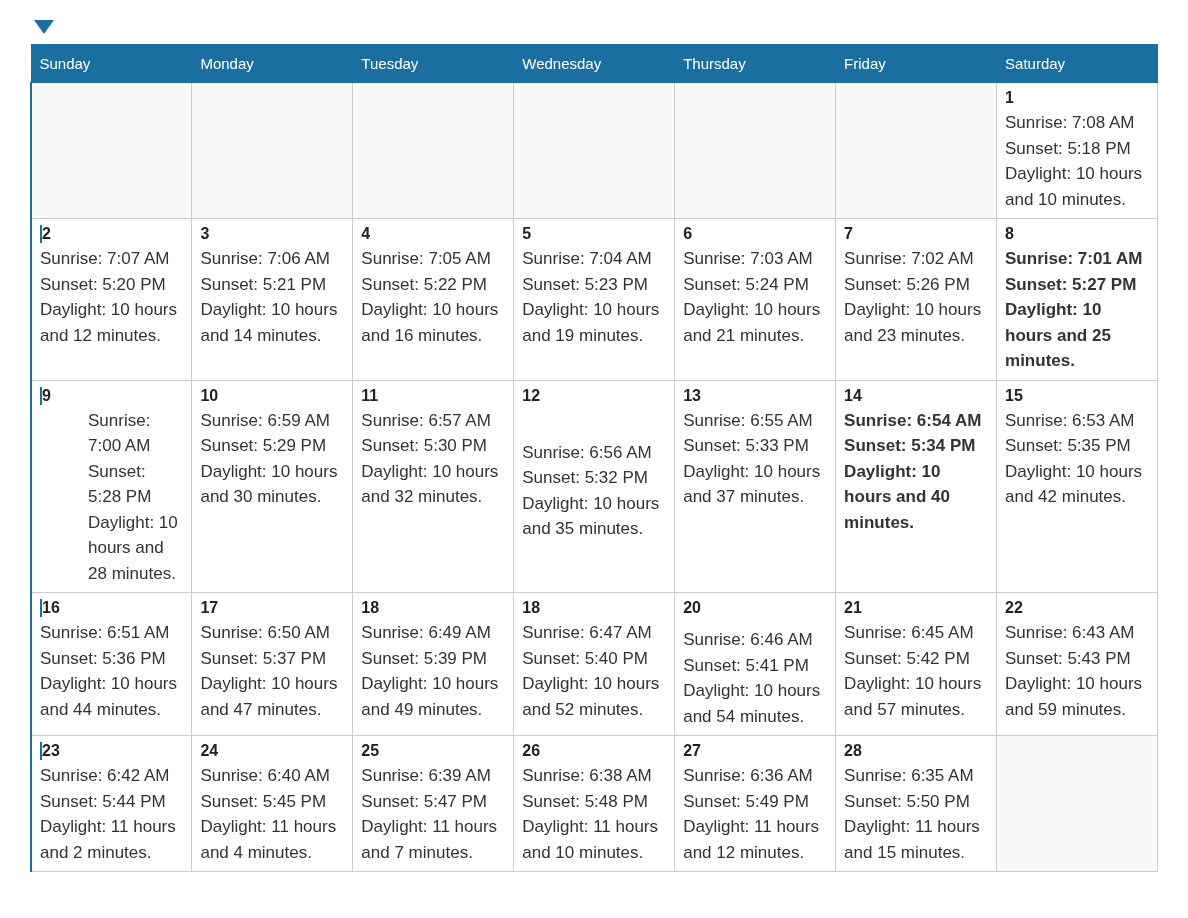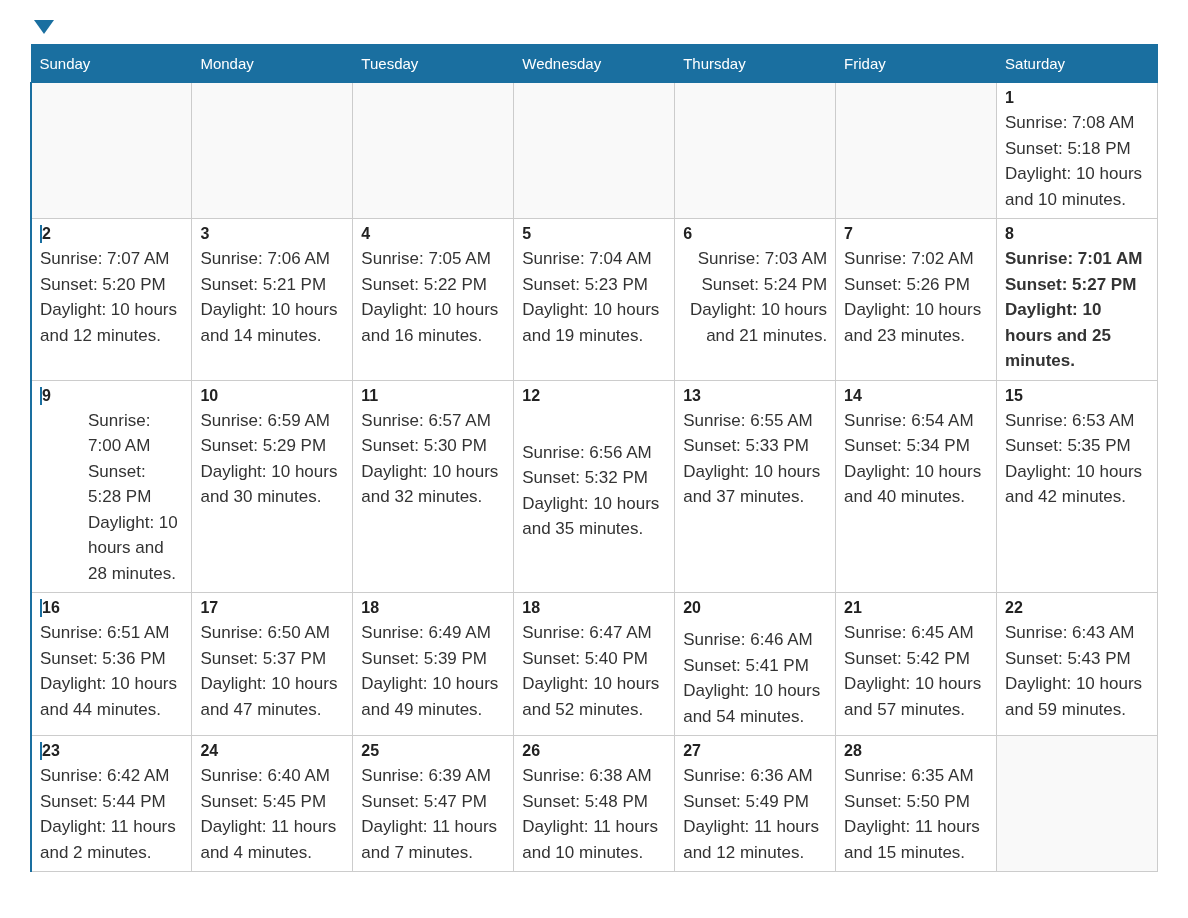--- a/index.html
+++ b/index.html
@@ -167,21 +167,21 @@
 Daylight: 10 hours and 16 minutes.</div>
         </td>
         <td>
           <span class="day-num">5</span>
           <div class="day-info" style="white-space: pre-line;">Sunrise: 7:04 AM
 Sunset: 5:23 PM
 Daylight: 10 hours and 19 minutes.</div>
         </td>
         <td>
           <span class="day-num">6</span>
-          <div class="day-info" style="white-space: pre-line; text-align: right;">Sunrise: 7:03 AM
+          <div class="day-info" style="white-space: pre-line;">Sunrise: 7:03 AM
 Sunset: 5:24 PM
 Daylight: 10 hours and 21 minutes.</div>
         </td>
         <td>
           <span class="day-num">7</span>
           <div class="day-info" style="white-space: pre-line;">Sunrise: 7:02 AM
 Sunset: 5:26 PM
 Daylight: 10 hours and 23 minutes.</div>
         </td>
         <td>
@@ -217,21 +217,21 @@
 Daylight: 10 hours and 35 minutes.</div>
         </td>
         <td>
           <span class="day-num">13</span>
           <div class="day-info" style="white-space: pre-line;">Sunrise: 6:55 AM
 Sunset: 5:33 PM
 Daylight: 10 hours and 37 minutes.</div>
         </td>
         <td>
           <span class="day-num">14</span>
-          <div class="day-info" style="white-space: pre-line;">Sunrise: 6:54 AM
+          <div class="day-info" style="white-space: pre-line; font-weight: bold;">Sunrise: 6:54 AM
 Sunset: 5:34 PM
 Daylight: 10 hours and 40 minutes.</div>
         </td>
         <td>
           <span class="day-num">15</span>
           <div class="day-info" style="white-space: pre-line;">Sunrise: 6:53 AM
 Sunset: 5:35 PM
 Daylight: 10 hours and 42 minutes.</div>
         </td>
       </tr>

